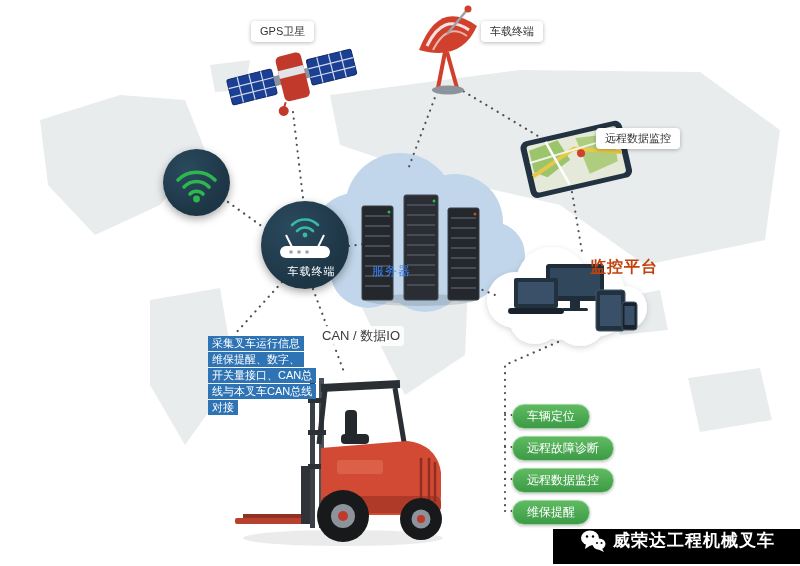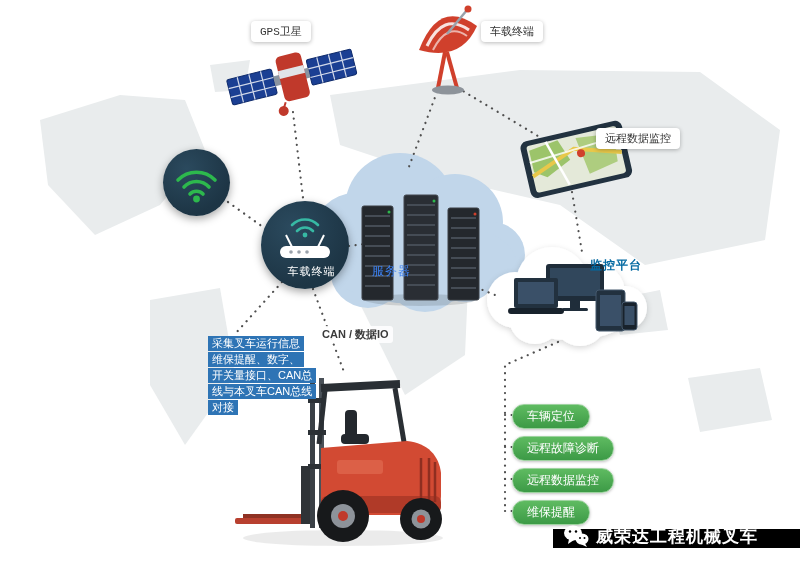--- a/index.html
+++ b/index.html
@@ -5,61 +5,61 @@
   html,body{margin:0;padding:0;background:#fff;}
   .stage{
     position:relative;width:800px;height:566px;background:#ffffff;
     overflow:hidden;font-family:"Liberation Sans",sans-serif;
   }
   .abs{position:absolute;}
   .bg-svg{position:absolute;left:0;top:0;z-index:0;}
   .pill{
     position:absolute;z-index:5;background:#ffffff;border-radius:4px;
     box-shadow:0 1px 4px rgba(0,0,0,.28);font-size:11px;color:#333;
-    padding:3px 9px;white-space:nowrap;font-family:Liberation Mono, monospace;
+    padding:3px 9px;white-space:nowrap;
   }
   .node-circle{
     position:absolute;border-radius:50%;z-index:3;
     background:radial-gradient(circle at 35% 30%, #2b4a5e 0%, #1d3545 70%);
     box-shadow:0 3px 8px rgba(0,0,0,.35);
   }
   .terminal-label{
     position:absolute;left:13px;right:0;bottom:10px;text-align:center;
     color:#fff;font-size:11px;letter-spacing:1px;
   }
   .server-label{
     position:absolute;left:372px;top:263px;z-index:4;color:#3b82f6;
     font-size:12px;letter-spacing:1px;
   }
   .platform-label{
-    position:absolute;left:590px;top:257px;z-index:4;color:#0369a1;
-    font-size:12px;font-weight:bold;letter-spacing:1px;
+    position:absolute;left:590px;top:257px;z-index:4;color:#c2410c;
+    font-size:16px;font-weight:bold;letter-spacing:1px;
   }
   .can-label{
     position:absolute;left:318px;top:326px;z-index:4;color:#3a3a3a;
-    font-size:11px;font-weight:bold;background:rgba(255,255,255,.85);
+    font-size:13px;font-weight:normal;background:rgba(255,255,255,.85);
     padding:1px 4px;border-radius:3px;text-align:center;
   }
   .info-block{position:absolute;left:162px;top:336px;z-index:4;}
   .info-line{
     display:table;background:#2e74b5;color:#fff;font-size:11px;
     line-height:15px;padding:0 4px;margin-bottom:1px;white-space:nowrap;margin-left:46px;
   }
   .feature-btn{
     position:absolute;left:512px;height:23px;z-index:4;
     display:inline-flex;align-items:center;justify-content:center;
     padding:0 14px;border-radius:12px;color:#fff;font-size:12px;
     background:linear-gradient(180deg,#5fbb61 0%,#3c9a46 100%);
     border:1px solid #9ed3a0;box-shadow:0 1px 3px rgba(0,0,0,.25);
     white-space:nowrap;
   }
   .banner{
-    position:absolute;left:553px;top:529px;width:247px;height:19px;z-index:6;
-    background:#000;color:#fff;display:flex;align-items:flex-end;gap:7px;
-    padding-left:10px;box-sizing:border-box;
+    position:absolute;left:553px;top:529px;width:247px;height:35px;z-index:6;
+    background:#000;color:#fff;display:flex;align-items:flex-start;gap:7px;
+    padding-left:27px;box-sizing:border-box;
   }
   .banner-text{font-size:17px;font-weight:bold;letter-spacing:1px;}
 </style>
 </head>
 <body>
 
 <div class="stage">
 
   <svg class="bg-svg" width="800" height="566" viewBox="0 0 800 566">
     <defs>

